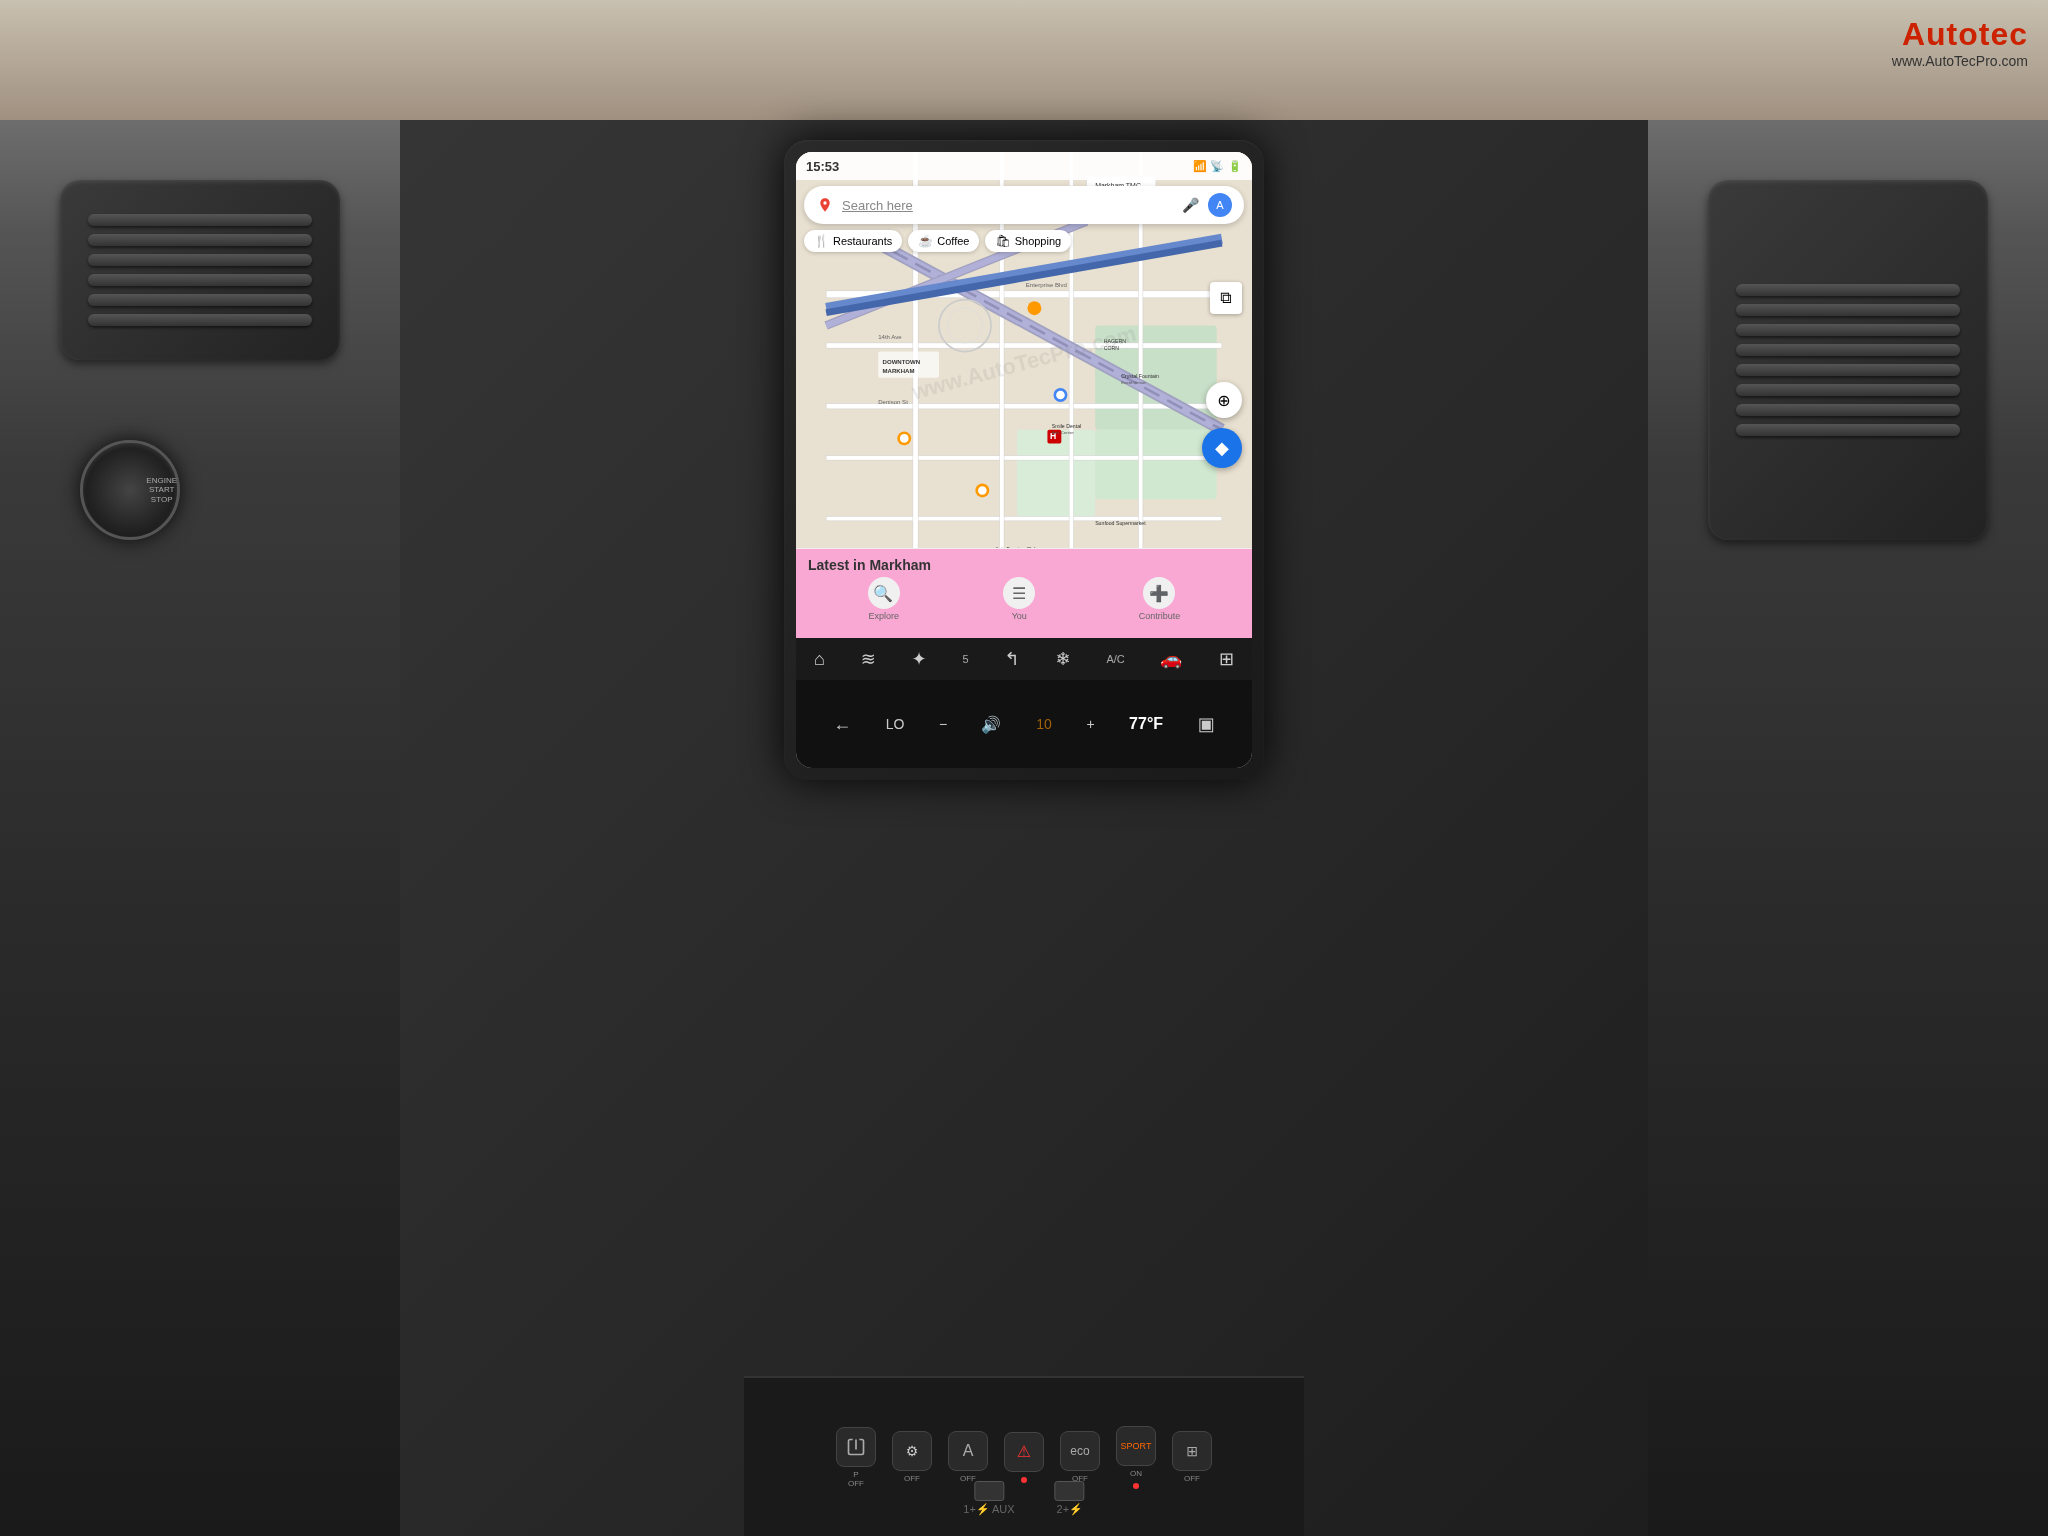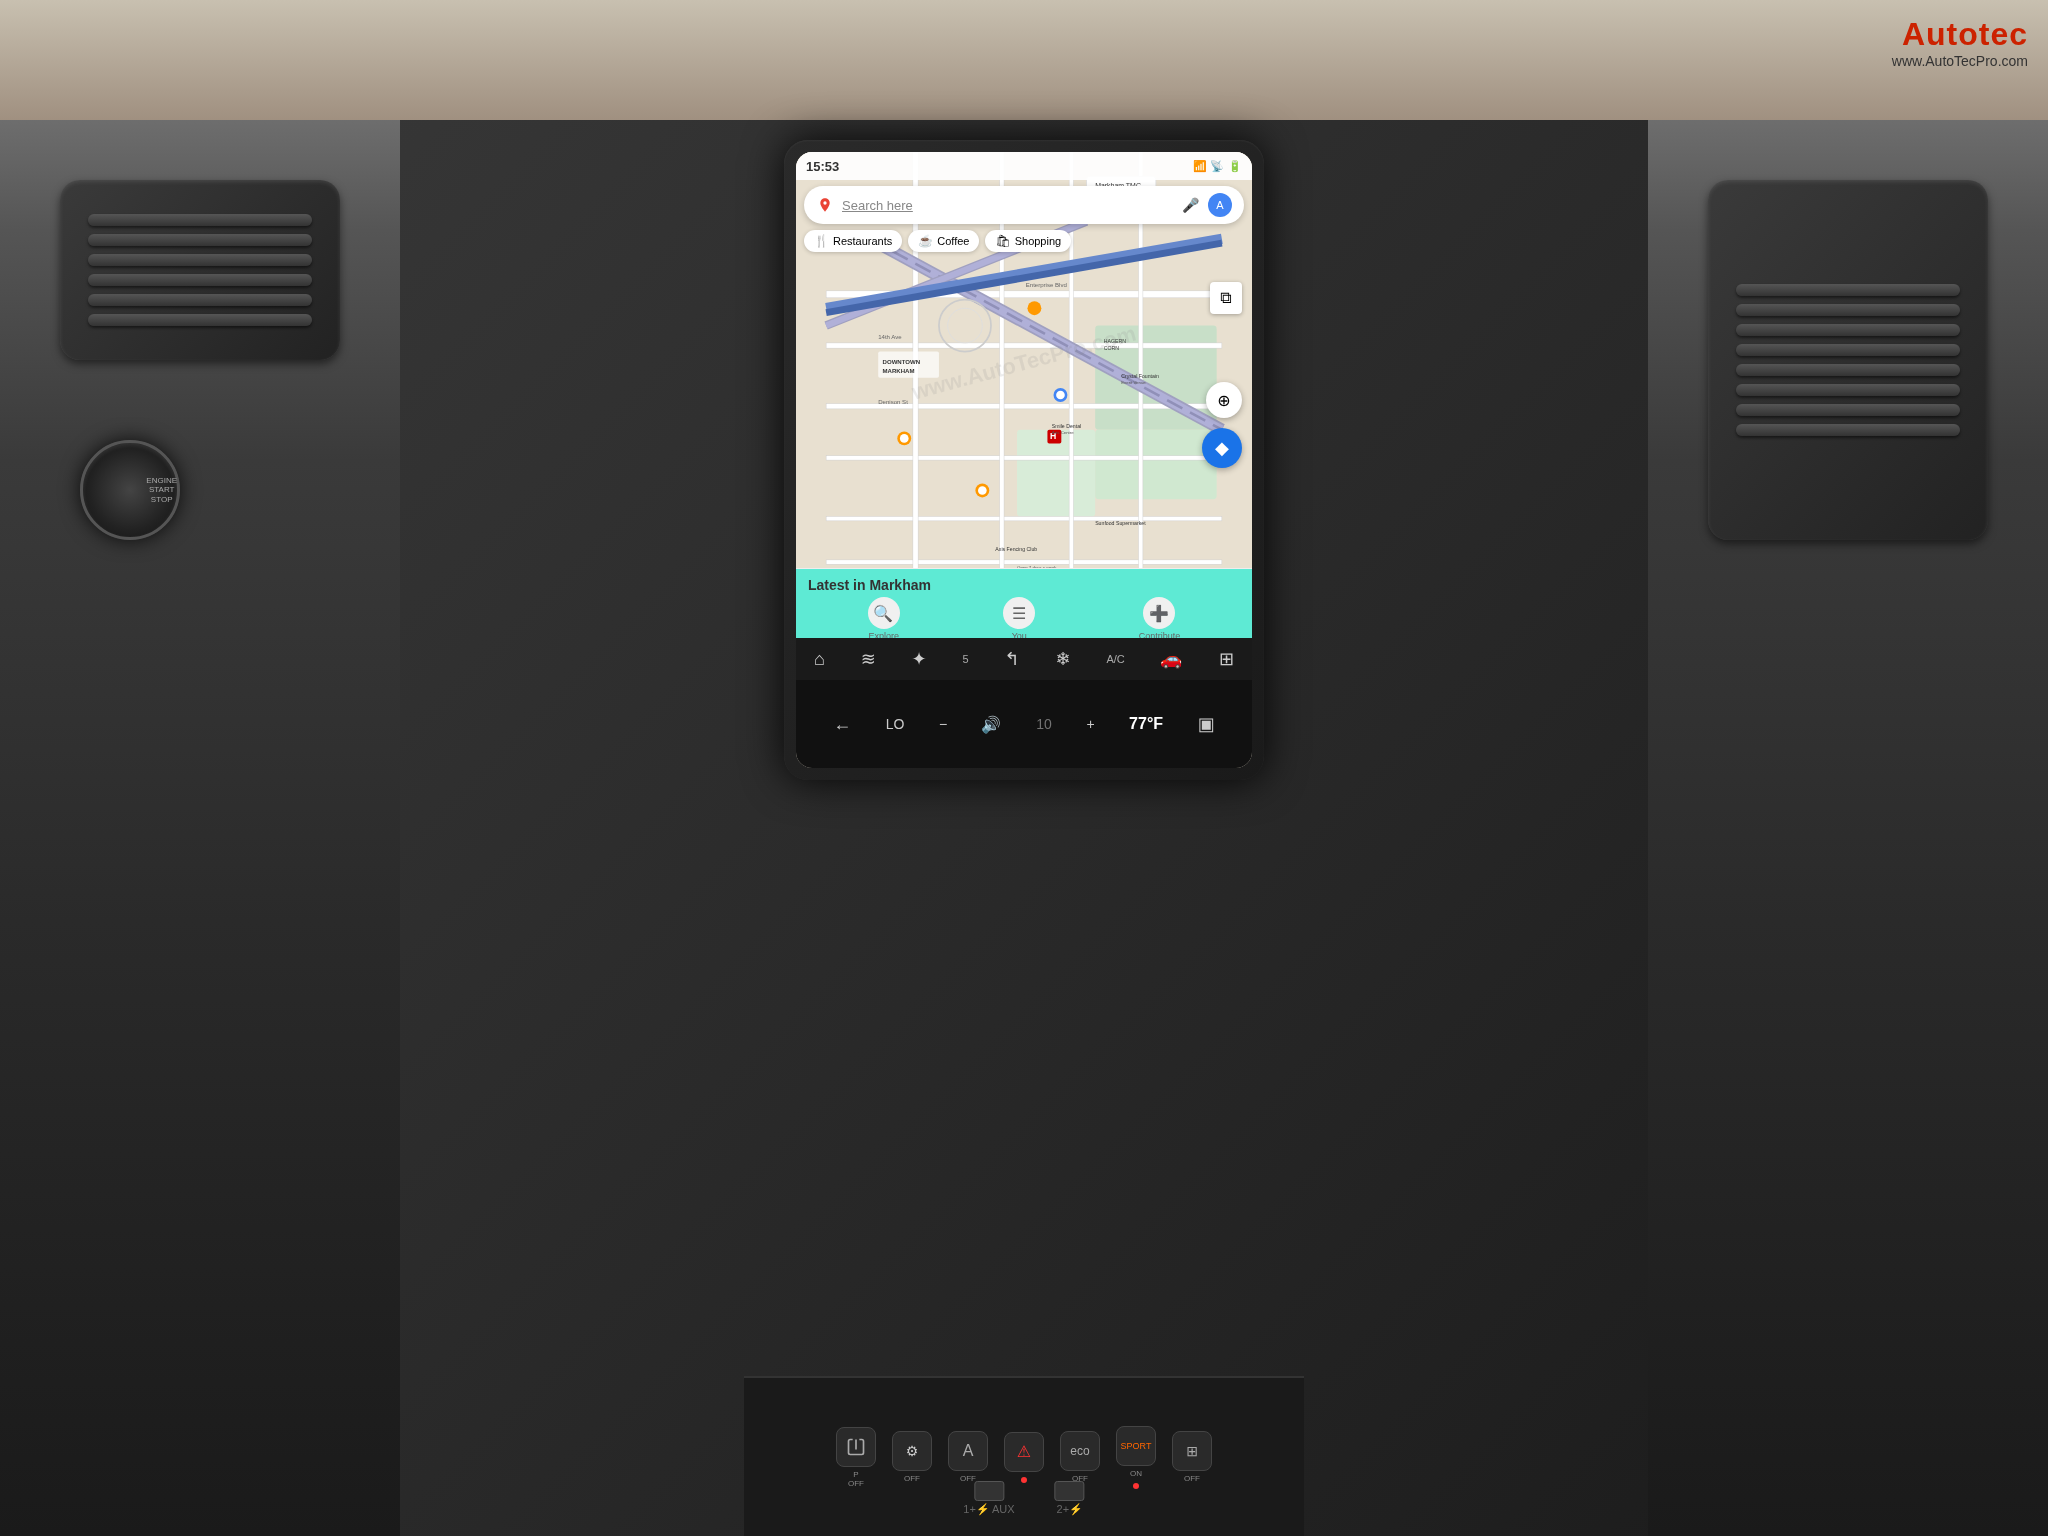--- a/index.html
+++ b/index.html
@@ -257,22 +257,22 @@
 
     .filter-btn-icon {
       font-size: 12px;
     }
 
     
     .map-bottom-panel {
       position: absolute;
       bottom: 130px;
       left: 0; right: 0;
-      height: 70px;
-      background: #5eead4;
+      height: 90px;
+      background: #f9a8d4;
       border-top: 1px solid #eee;
       z-index: 10;
     }
 
     .latest-title {
       font-size: 14px;
       font-weight: bold;
       color: #333;
       padding: 8px 12px 4px;
     }
@@ -736,21 +736,21 @@
         <span style="color:#aaa; font-size:11px">A/C</span>
         <span class="android-icon">🚗</span>
         <span class="android-icon">⊞</span>
       </div>
 
       <div class="car-controls-bar">
         <span style="color:#ccc; font-size:18px; cursor:pointer">←</span>
         <span style="color:#ccc; font-size:14px">LO</span>
         <span style="color:#ccc; font-size:14px; cursor:pointer">−</span>
         <span style="color:#ccc; font-size:16px">🔊</span>
-        <span style="color:#737373; font-size:14px">10</span>
+        <span style="color:#a16207; font-size:14px">10</span>
         <span style="color:#ccc; font-size:14px; cursor:pointer">+</span>
         <span class="temp-display">77°F</span>
         <span style="color:#ccc; font-size:18px; cursor:pointer">▣</span>
       </div>
 
     </div>
   </div>
 
   <div class="physical-controls">
     <div class="phys-btn">

